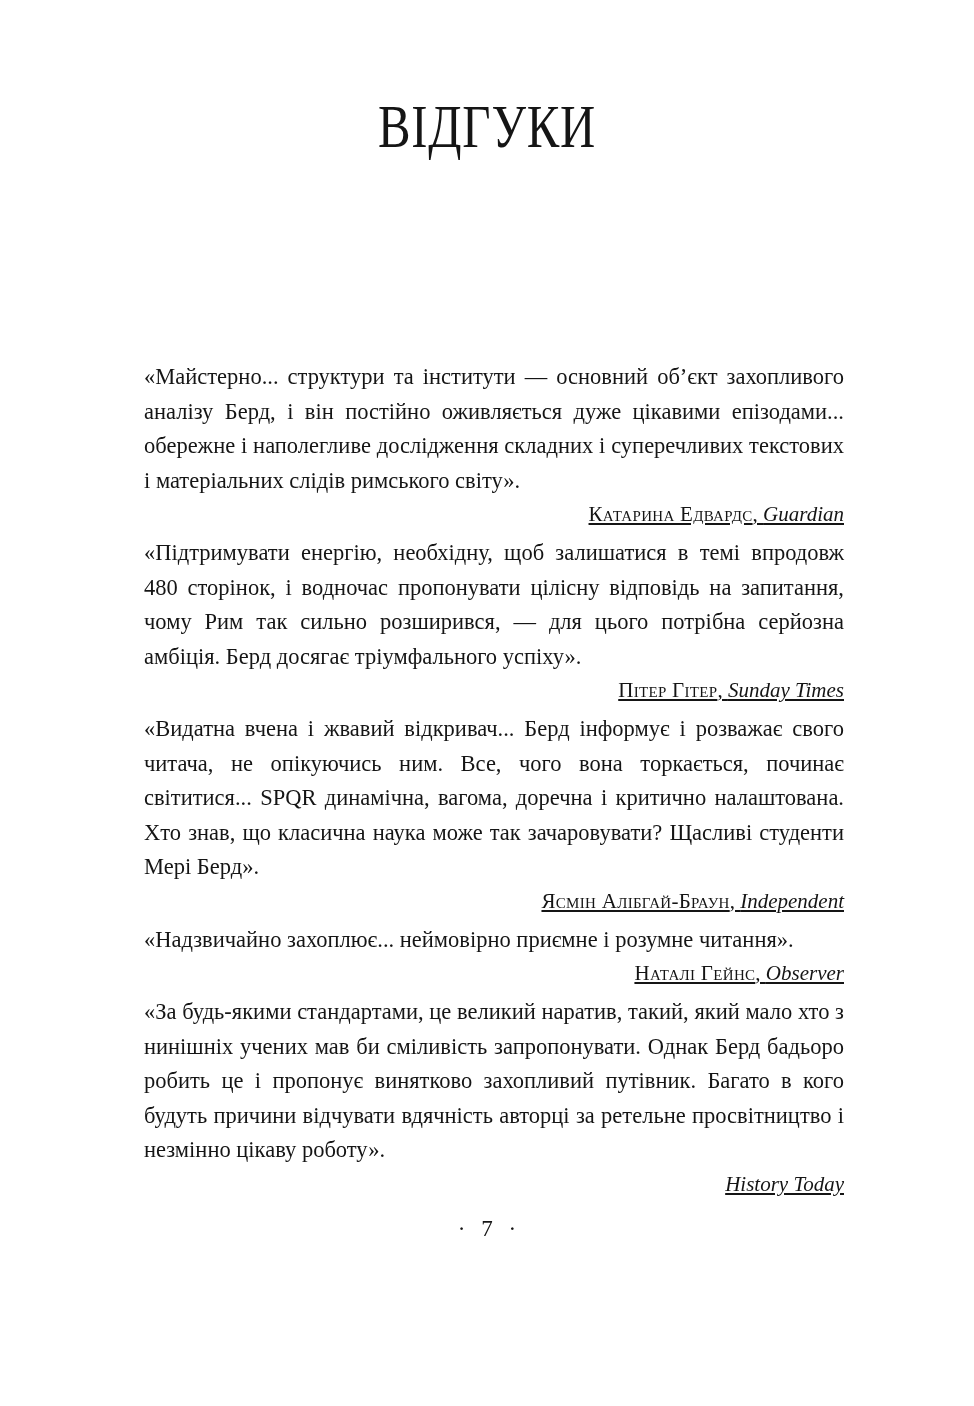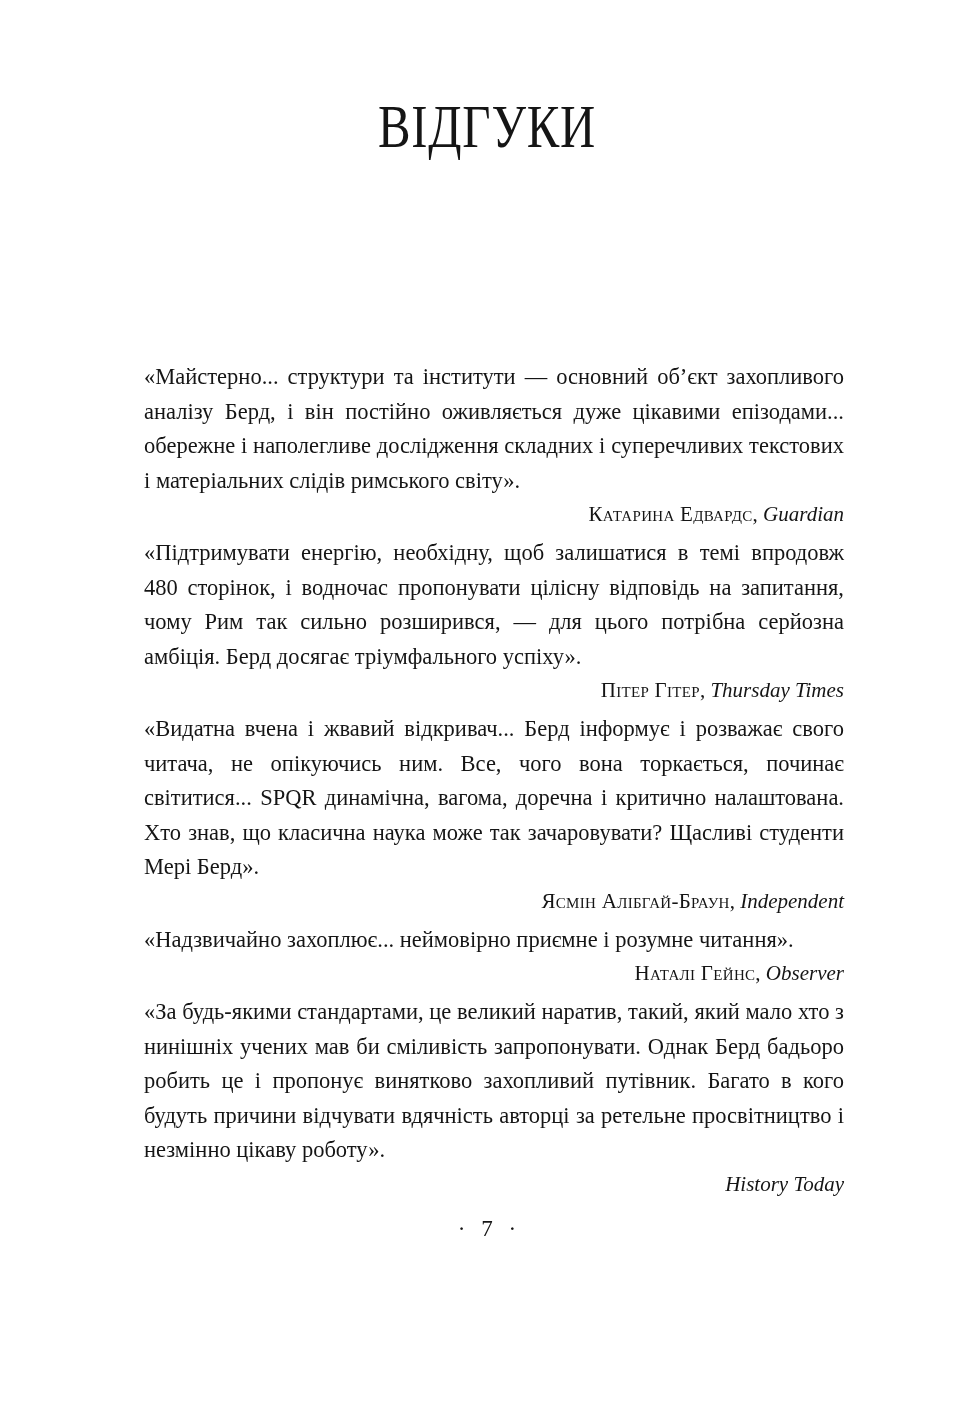--- a/index.html
+++ b/index.html
@@ -36,20 +36,21 @@
     hyphens: manual;
     -webkit-hyphens: manual;
   }
   .quote .em {
   }
   .attribution {
     margin: 0 0 6px 0;
     font-size: 21px;
     line-height: 32px;
     text-align: right;
+    text-decoration: underline;
   }
   .author {
     font-variant: small-caps;
     letter-spacing: 0.3px;
   }
   .source {
     font-style: italic;
   }
   .page-number {
     margin-top: 16px;
@@ -68,21 +69,21 @@
   <div class="content">
 
     <section class="review">
       <p class="quote">«Майстерно... структури та інститути — основний об’єкт захопливо­го аналізу Берд, і він постійно оживляється дуже цікавими епізода­ми... обережне і наполегливе дослідження складних і суперечливих текстових і матеріальних слідів римського світу».</p>
       <p class="attribution"><span class="author">Катарина Едвардс</span><span>, </span><span class="source">Guardian</span></p>
     </section>
 
 
     <section class="review">
       <p class="quote">«Підтримувати енергію, необхідну, щоб залишатися в темі впро­довж 480 сторінок, і водночас пропонувати цілісну відповідь на запитання, чому Рим так сильно розширився, — для цього потрібна серйозна амбіція. Берд досягає тріумфального успіху».</p>
-      <p class="attribution"><span class="author">Пітер Гітер</span><span>, </span><span class="source">Thursday Times</span></p>
+      <p class="attribution"><span class="author">Пітер Гітер</span><span>, </span><span class="source">Sunday Times</span></p>
     </section>
 
     <section class="review">
       <p class="quote"><span>«Видатна вчена і жвавий відкривач... Берд інформує і розважає сво­го читача, не опікуючись ним. Все, чого вона торкається, починає світитися... </span><span class="em">SPQR</span><span> динамічна, вагома, доречна і критично налашто­вана. Хто знав, що класична наука може так зачаровувати? Щасливі студенти Мері Берд».</span></p>
       <p class="attribution"><span class="author">Ясмін Алібгай-Браун</span><span>, </span><span class="source">Independent</span></p>
     </section>
 
     <section class="review">
       <p class="quote">«Надзвичайно захоплює... неймовірно приємне і розумне читання».</p>
       <p class="attribution"><span class="author">Наталі Гейнс</span><span>, </span><span class="source">Observer</span></p>

